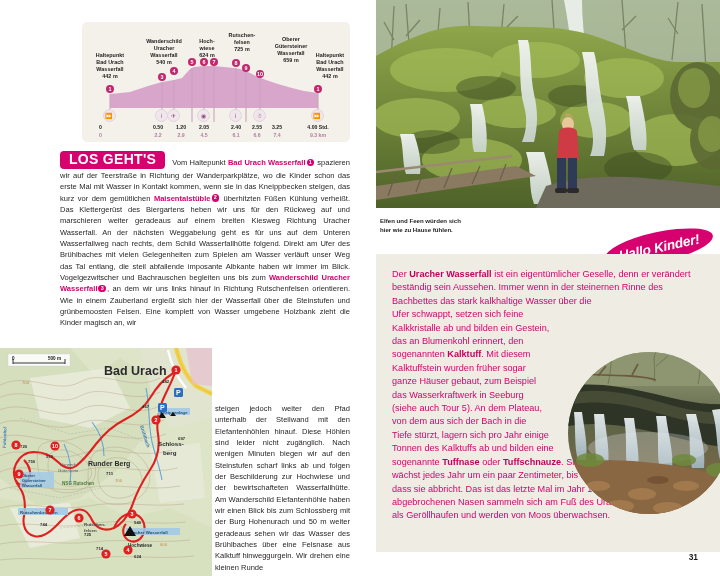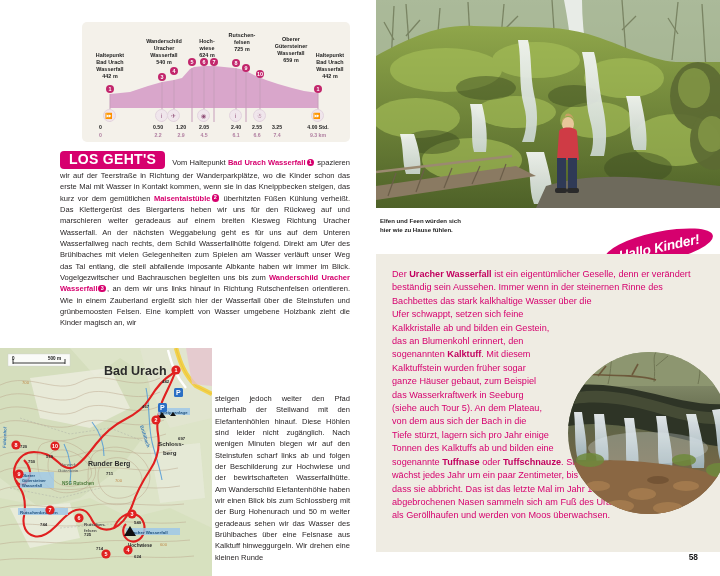--- a/index.html
+++ b/index.html
@@ -62,21 +62,21 @@
   }
   .body-text .pk { color:#d6006e; font-weight:bold;margin-top:32px; }
   .wp-inline {
     display:inline-block; width:7.5px; height:7.5px; border-radius:50%;
     background:#d6006e; color:#fff; font-size:5.4px; font-weight:bold;
     text-align:center; line-height:7.6px; vertical-align:middle;
     position:relative; top:-.6px; margin:0 1px;
   }
 
   .body-text-2 {
-    position:absolute; left:215px; top:393px; width:135px;
+    position:absolute; left:215px; top:403px; width:135px;
     font-size:7.55px; line-height:11.35px; color:#231f20;
     text-align:justify; hyphens:auto;
   }
 
   
   .map {
     position:absolute; left:0; top:348px; width:212px; height:228px;
     overflow:hidden; background:#dfe6cd;
   }
   .map svg { display:block; }
@@ -608,15 +608,15 @@
 
           <g fill="#6f8a3c" opacity=".85">
             <ellipse cx="22" cy="108" rx="14" ry="7"></ellipse>
             <ellipse cx="116" cy="108" rx="12" ry="6"></ellipse>
             <ellipse cx="150" cy="118" rx="12" ry="7"></ellipse>
           </g>
         </svg>
       </div>
     </div>
 
-    <div class="page-num">58</div>
+    <div class="page-num">31</div>
   </div>
 </div>
 
 </body></html>

